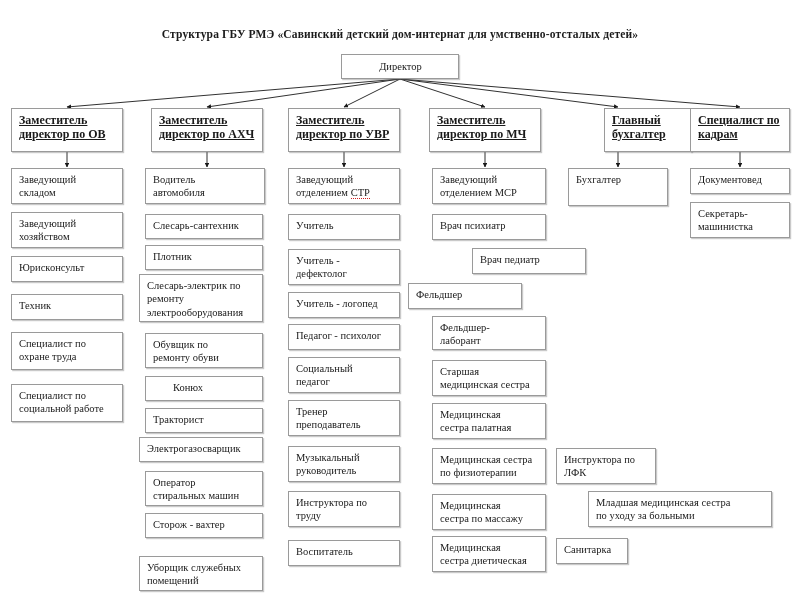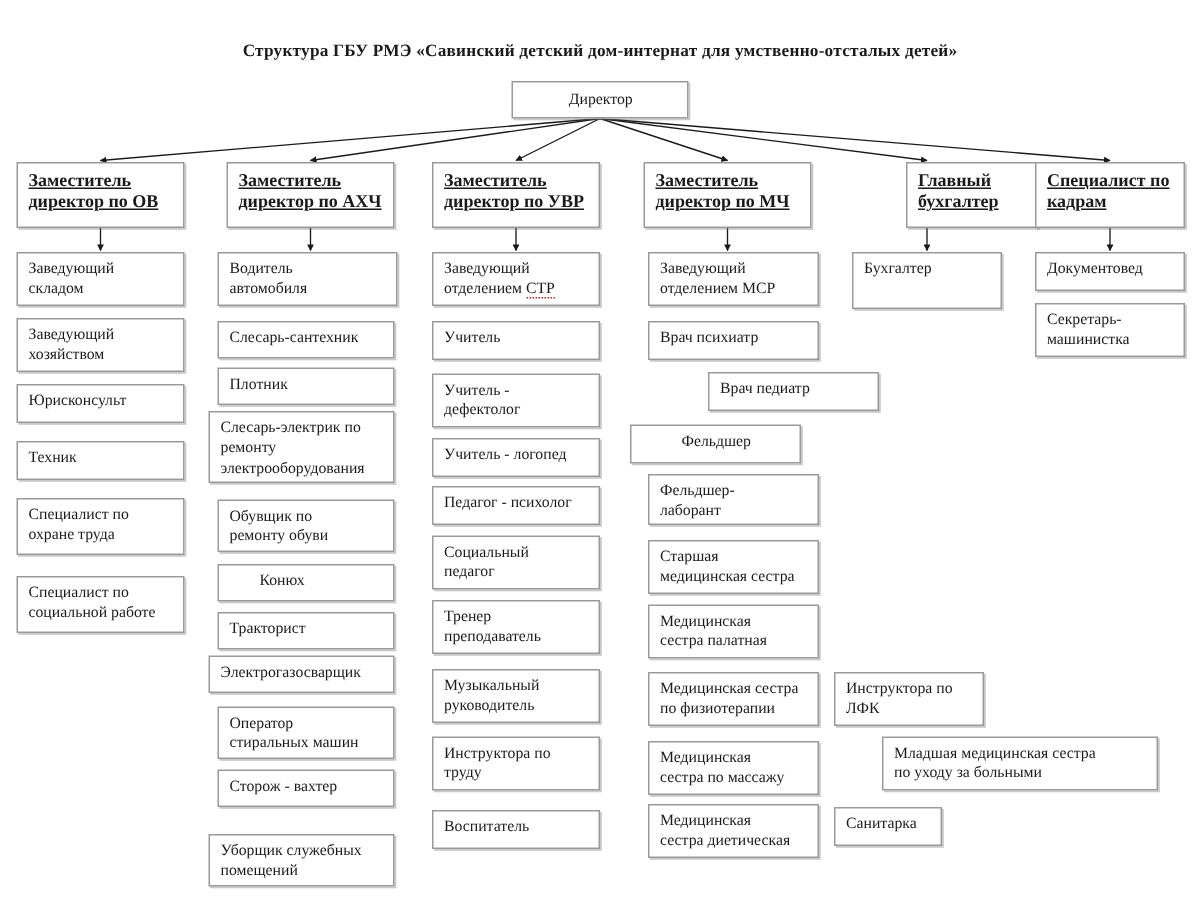--- a/index.html
+++ b/index.html
@@ -155,21 +155,21 @@
 преподаватель</div>
     <div class="node" style="left: 288px; top: 446px; width: 112px; height: 36px;">Музыкальный
 руководитель</div>
     <div class="node" style="left: 288px; top: 491px; width: 112px; height: 36px;">Инструктора по
 труду</div>
     <div class="node" style="left: 288px; top: 540px; width: 112px; height: 26px;">Воспитатель</div>
     <div class="node" style="left: 432px; top: 168px; width: 114px; height: 36px;">Заведующий
 отделением МСР</div>
     <div class="node" style="left: 432px; top: 214px; width: 114px; height: 26px;">Врач психиатр</div>
     <div class="node" style="left: 432px; top: 248px; width: 114px; height: 26px; margin-left: 40px;">Врач педиатр</div>
-    <div class="node" style="left: 420px; top: 283px; width: 114px; height: 26px; text-align: center;">Фельдшер</div>
+    <div class="node" style="left: 408px; top: 283px; width: 114px; height: 26px;">Фельдшер</div>
     <div class="node" style="left: 432px; top: 316px; width: 114px; height: 34px;">Фельдшер-
 лаборант</div>
     <div class="node" style="left: 432px; top: 360px; width: 114px; height: 36px;">Старшая
 медицинская сестра</div>
     <div class="node" style="left: 432px; top: 403px; width: 114px; height: 36px;">Медицинская
 сестра палатная</div>
     <div class="node" style="left: 432px; top: 448px; width: 114px; height: 36px;">Медицинская сестра
 по физиотерапии</div>
     <div class="node" style="left: 432px; top: 494px; width: 114px; height: 36px;">Медицинская
 сестра по массажу</div>

